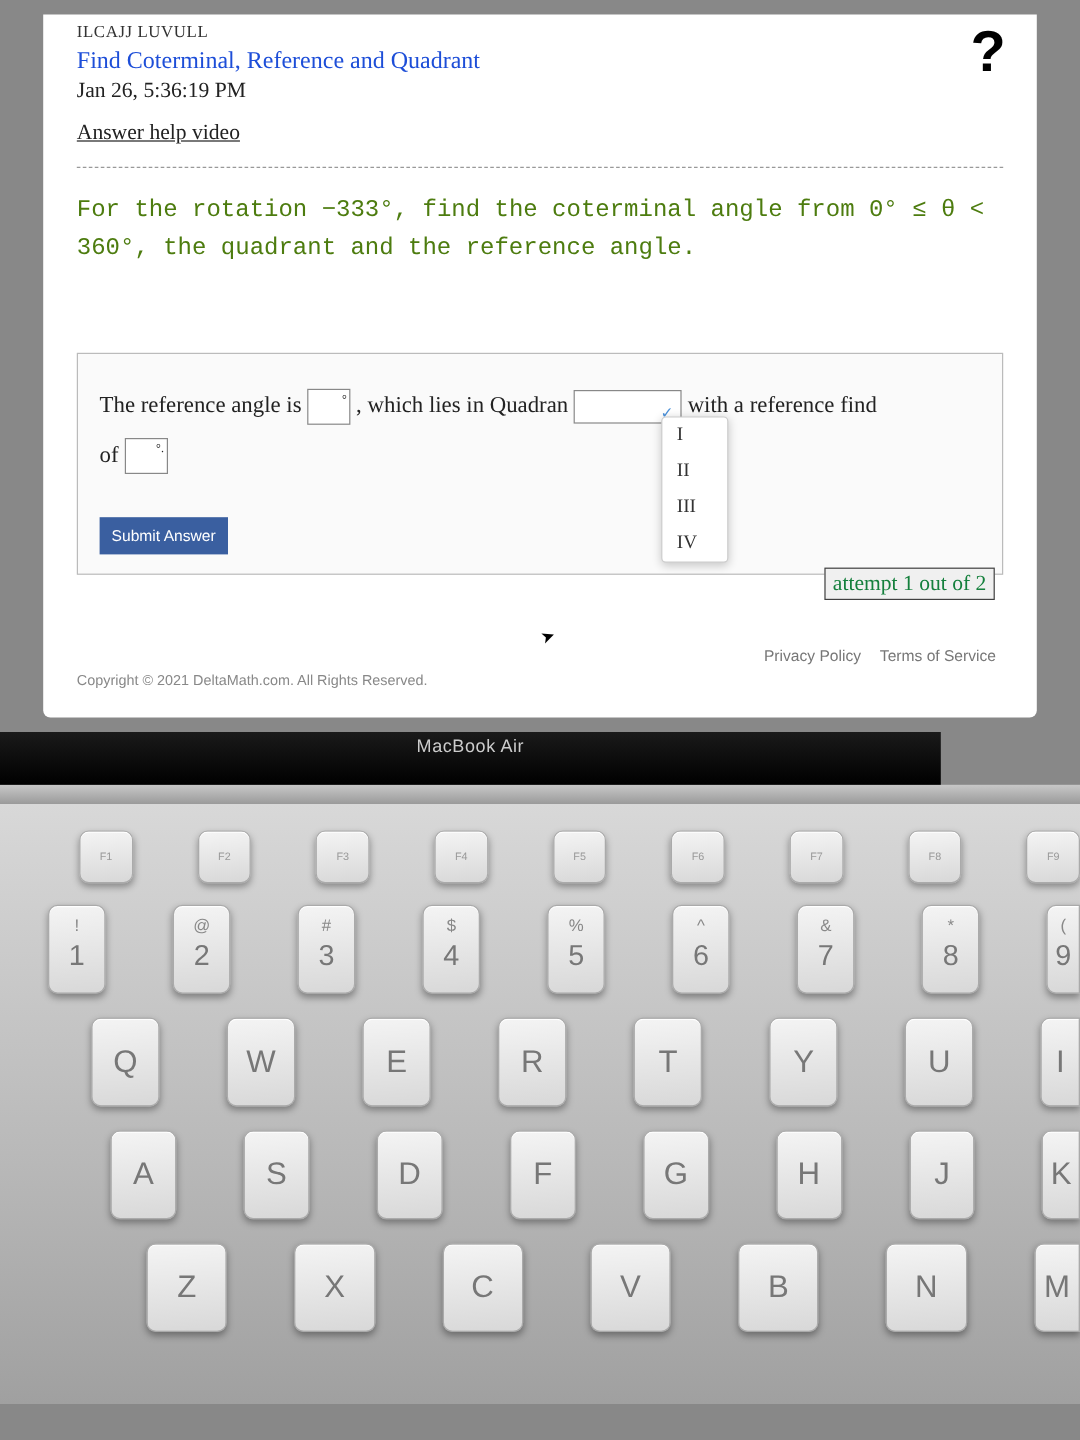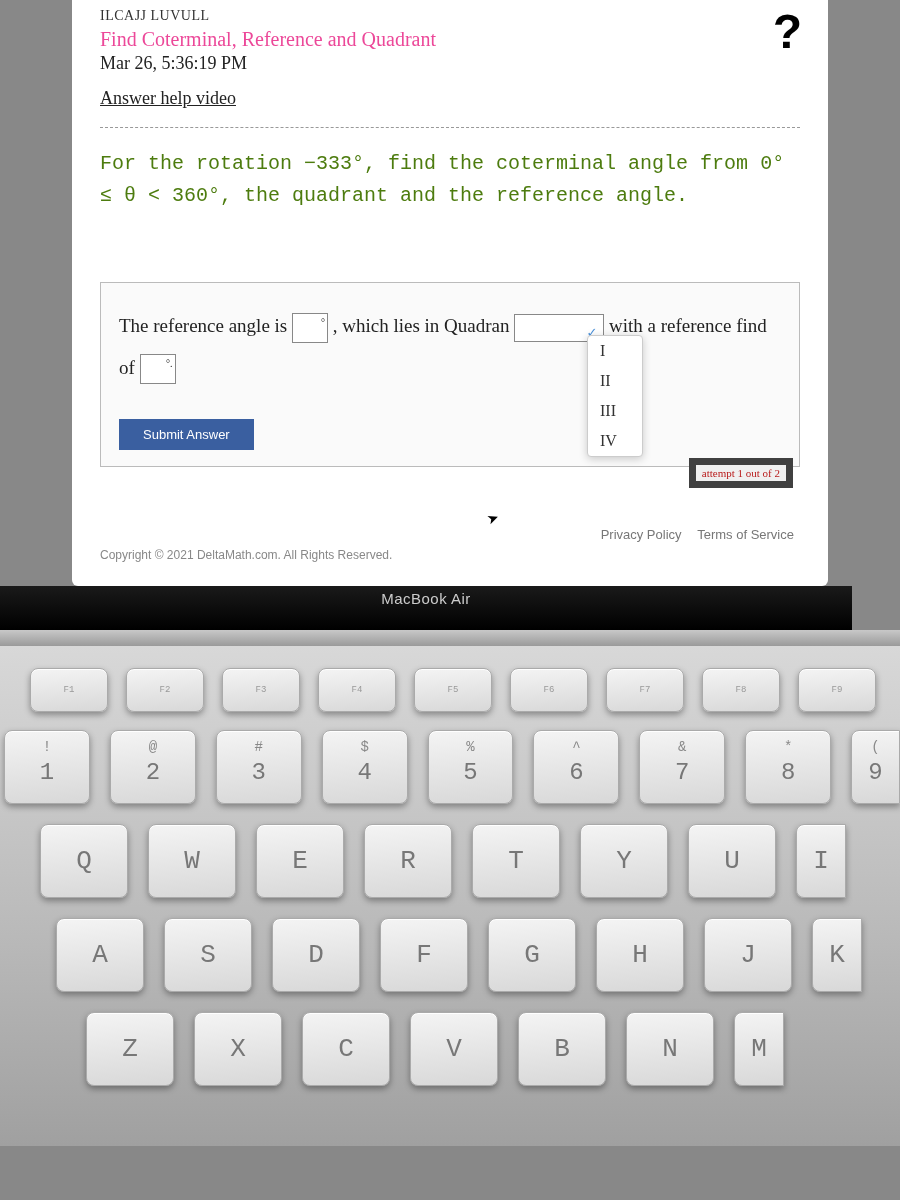--- a/index.html
+++ b/index.html
@@ -6,39 +6,39 @@
   body {
     font-family: Georgia, 'Times New Roman', serif;
     background: #888;
     width: 900px;
     height: 1200px;
     overflow: hidden;
     position: relative;
   }
   .screen {
     background: #fff;
-    width: 756px;
-    margin: 0 auto;
+    width: 828px;
+    margin: 12px auto;
     padding: 0 28px 10px 28px;
     position: relative;
     border-radius: 0 0 6px 6px;
   }
   .header-area {
     padding-top: 8px;
   }
   .breadcrumb-cut {
     font-family: 'Comic Sans MS', cursive;
     font-size: 14px;
     color: #333;
     letter-spacing: 0.5px;
   }
   .title {
     font-family: 'Comic Sans MS', cursive;
     font-size: 20px;
-    color: #ec4899;
+    color: #1d4ed8;
     margin-top: 4px;
   }
   .date {
     font-family: 'Comic Sans MS', cursive;
     font-size: 18px;
     color: #222;
     margin-top: 2px;
   }
   .watch-help {
     font-family: 'Comic Sans MS', cursive;
@@ -134,35 +134,35 @@
     padding: 6px 12px;
     font-size: 16px;
     font-family: Georgia, serif;
     cursor: pointer;
     color: #333;
   }
   .submit-btn {
     background: #3a5fa0;
     color: #fff;
     border: none;
-    padding: 8px 24px;
+    padding: 8px 10px;
     font-size: 13px;
     font-family: Arial, sans-serif;
     margin-top: 30px;
     cursor: pointer;
   }
   .attempt {
     position: absolute;
     right: 6px;
     bottom: -22px;
-    font-size: 11px;
+    font-size: 18px;
     font-family: Georgia, serif;
-    color: #b91c1c;
+    color: #15803d;
     background: #f0f0f0;
-    border: 7px solid #404040;
+    border: 1px solid #404040;
     padding: 2px 6px;
   }
   .footer-links {
     text-align: right;
     font-size: 13px;
     font-family: Arial, sans-serif;
     color: #777;
     margin-top: 60px;
   }
   .footer-links a {
@@ -185,21 +185,21 @@
     top: 510px;
     font-size: 14px;
     color: #000;
     transform: rotate(-20deg);
   }
 
   
   .laptop-bezel {
     background: linear-gradient(#1a1a1a, #000);
     height: 44px;
-    width: 852px;
+    width: 784px;
     position: relative;
   }
   .macbook-label {
     position: absolute;
     width: 100%;
     text-align: center;
     color: #ccc;
     font-family: -apple-system, Helvetica, Arial, sans-serif;
     font-size: 15px;
     top: 4px;
@@ -232,23 +232,24 @@
     background: linear-gradient(175deg, #f4f4f4, #d8d8d8);
     border: 1px solid #aaa;
     border-radius: 8px;
     box-shadow: 0 3px 6px rgba(0,0,0,0.35), inset 0 1px 0 #fff;
     width: 88px;
     height: 74px;
     display: flex;
     flex-direction: column;
     align-items: center;
     justify-content: center;
-    font-family: Liberation Mono, monospace;
+    font-family: Liberation Sans, sans-serif;
     color: #666;
     position: relative;
+    margin-left: 36px;
   }
   .key.fn {
     width: 78px;
     height: 44px;
     font-size: 9px;
     color: #999;
   }
   .key .top {
     font-size: 14px;
     color: #888;
@@ -270,21 +271,21 @@
     border-bottom-right-radius: 0;
   }
 </style>
 </head>
 <body>
 
 <div class="screen">
   <div class="header-area">
     <div class="breadcrumb-cut">ILCAJJ LUVULL</div>
     <div class="title">Find Coterminal, Reference and Quadrant</div>
-    <div class="date">Mar 26, 5:36:19 PM</div>
+    <div class="date">Jan 26, 5:36:19 PM</div>
     <div class="watch-help">Answer help video</div>
     <div class="help-icon">?</div>
   </div>
 
   <hr class="divider">
 
   <div class="problem-text">
     <span>For the rotation </span><span>−333°</span><span>, find the coterminal angle from 0° ≤ θ &lt; 360°, the quadrant and the reference angle.</span>
   </div>
 

